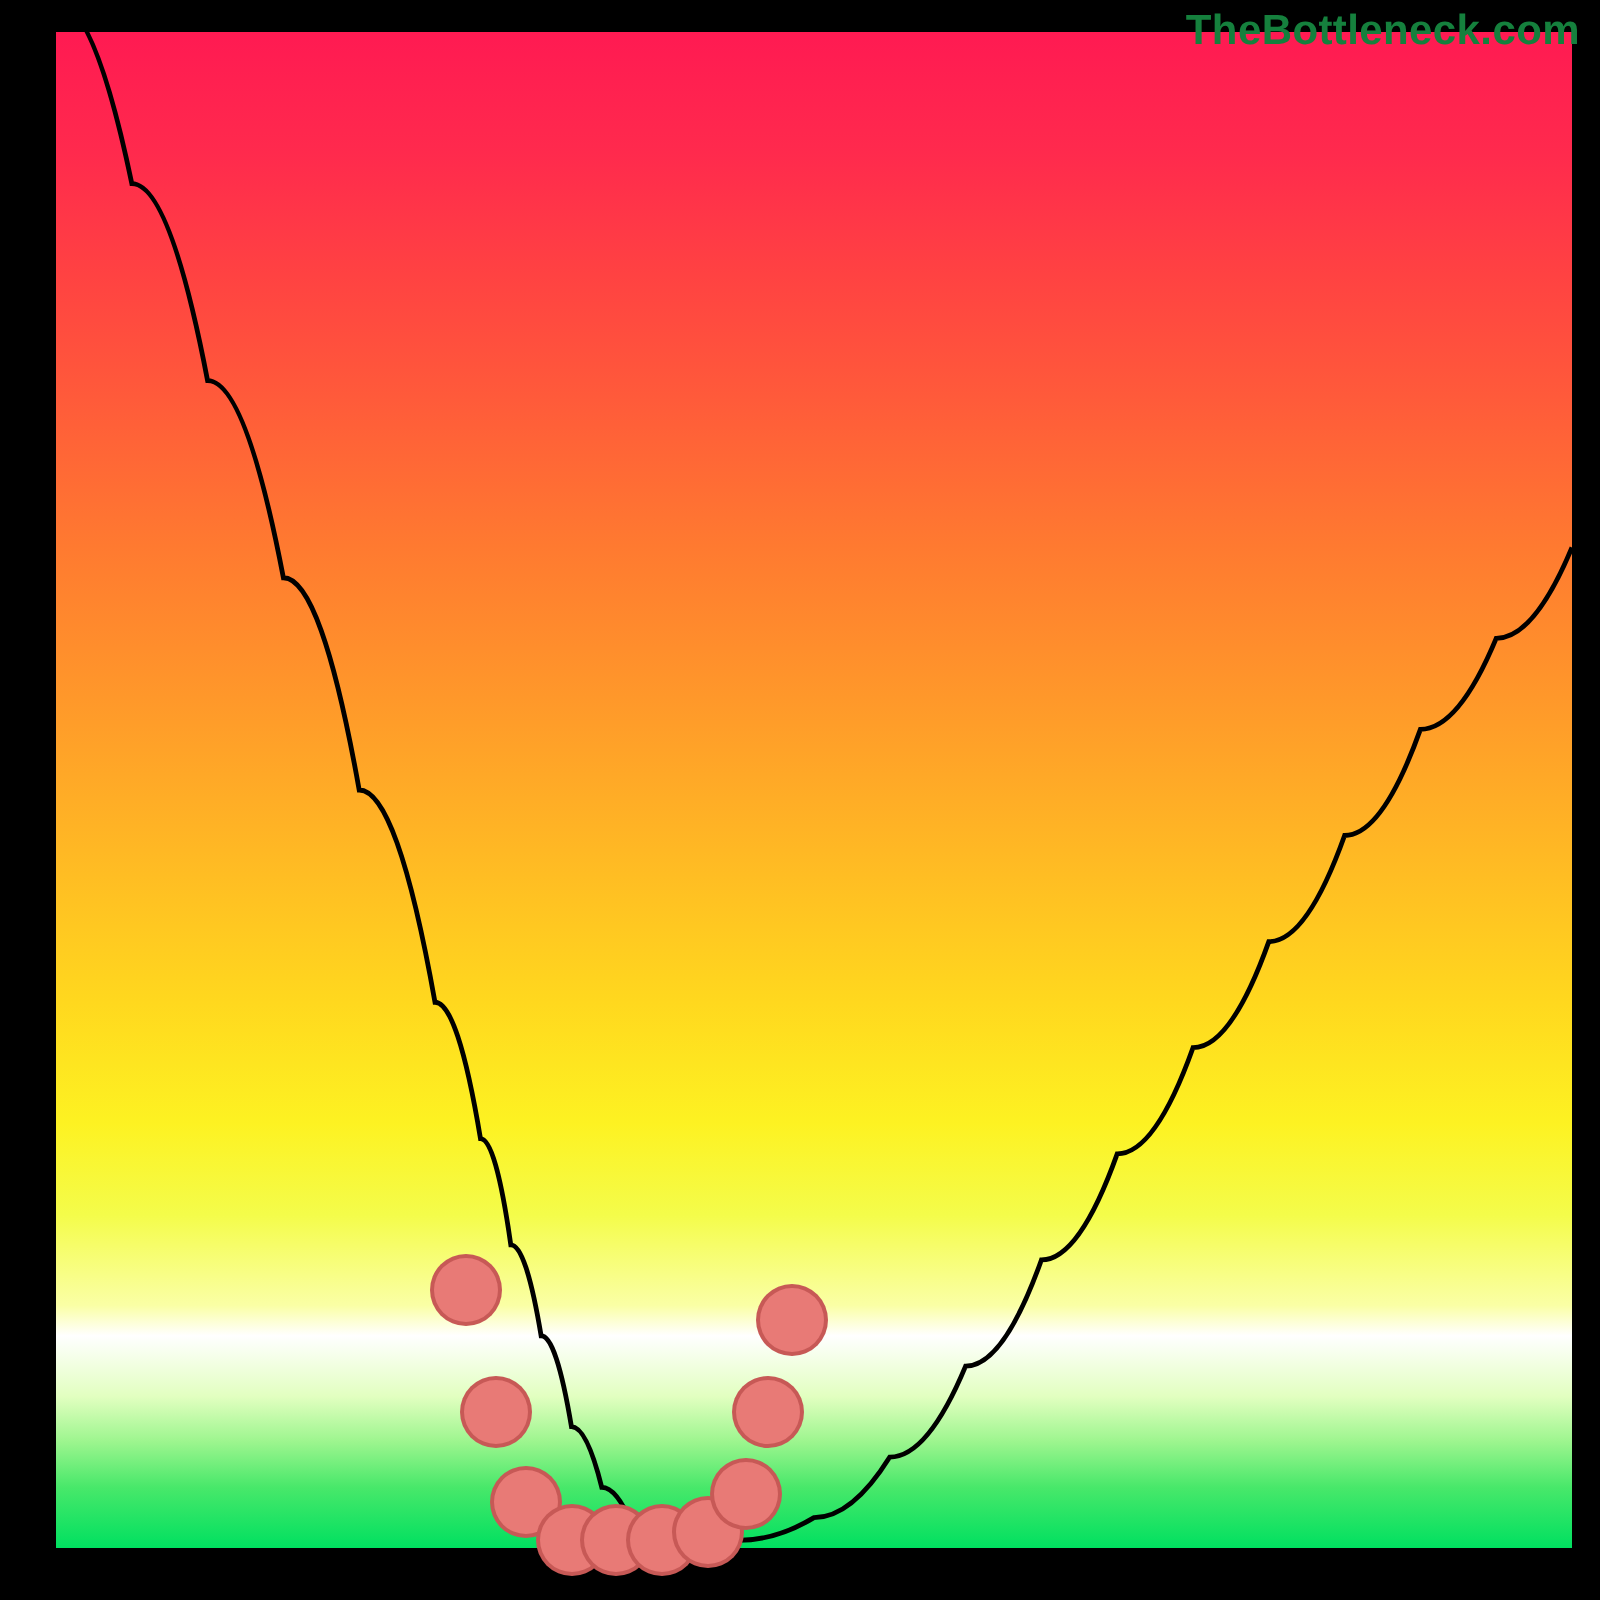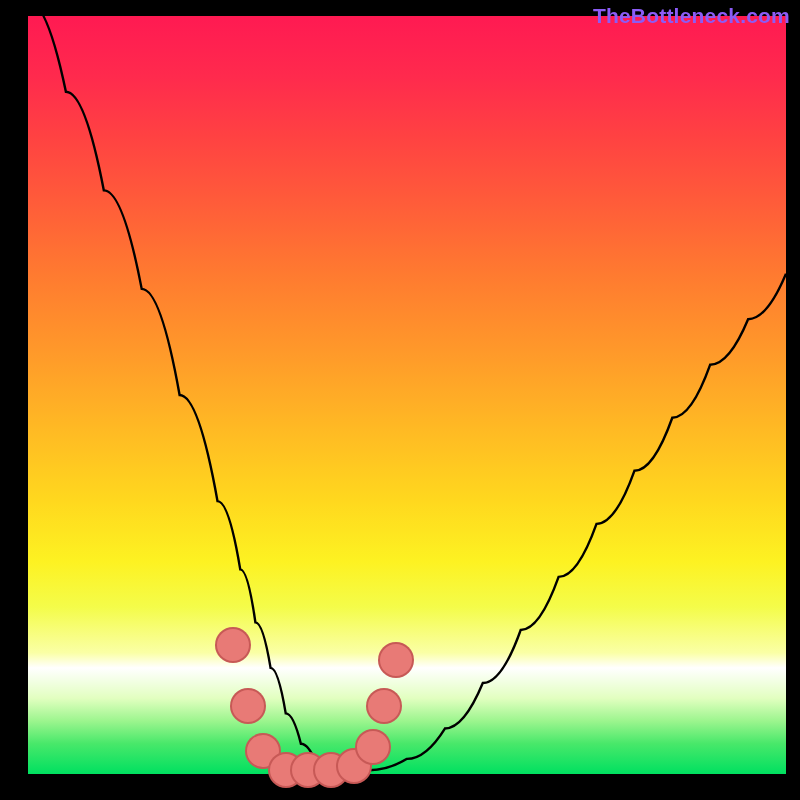--- a/index.html
+++ b/index.html
@@ -35,21 +35,21 @@
       #48e86a 96%,
       #00e060 100%
     );
   }
   .watermark {
     position: absolute;
     top: 4px;
     right: 10px;
     font-size: 21px;
     font-weight: 600;
-    color: #8b5cf6;
+    color: #15803d;
     letter-spacing: 0.2px;
     font-family: Arial, Helvetica, sans-serif;
   }
   svg.curve {
     position: absolute;
     left: 0;
     top: 0;
     width: 758px;
     height: 758px;
   }

